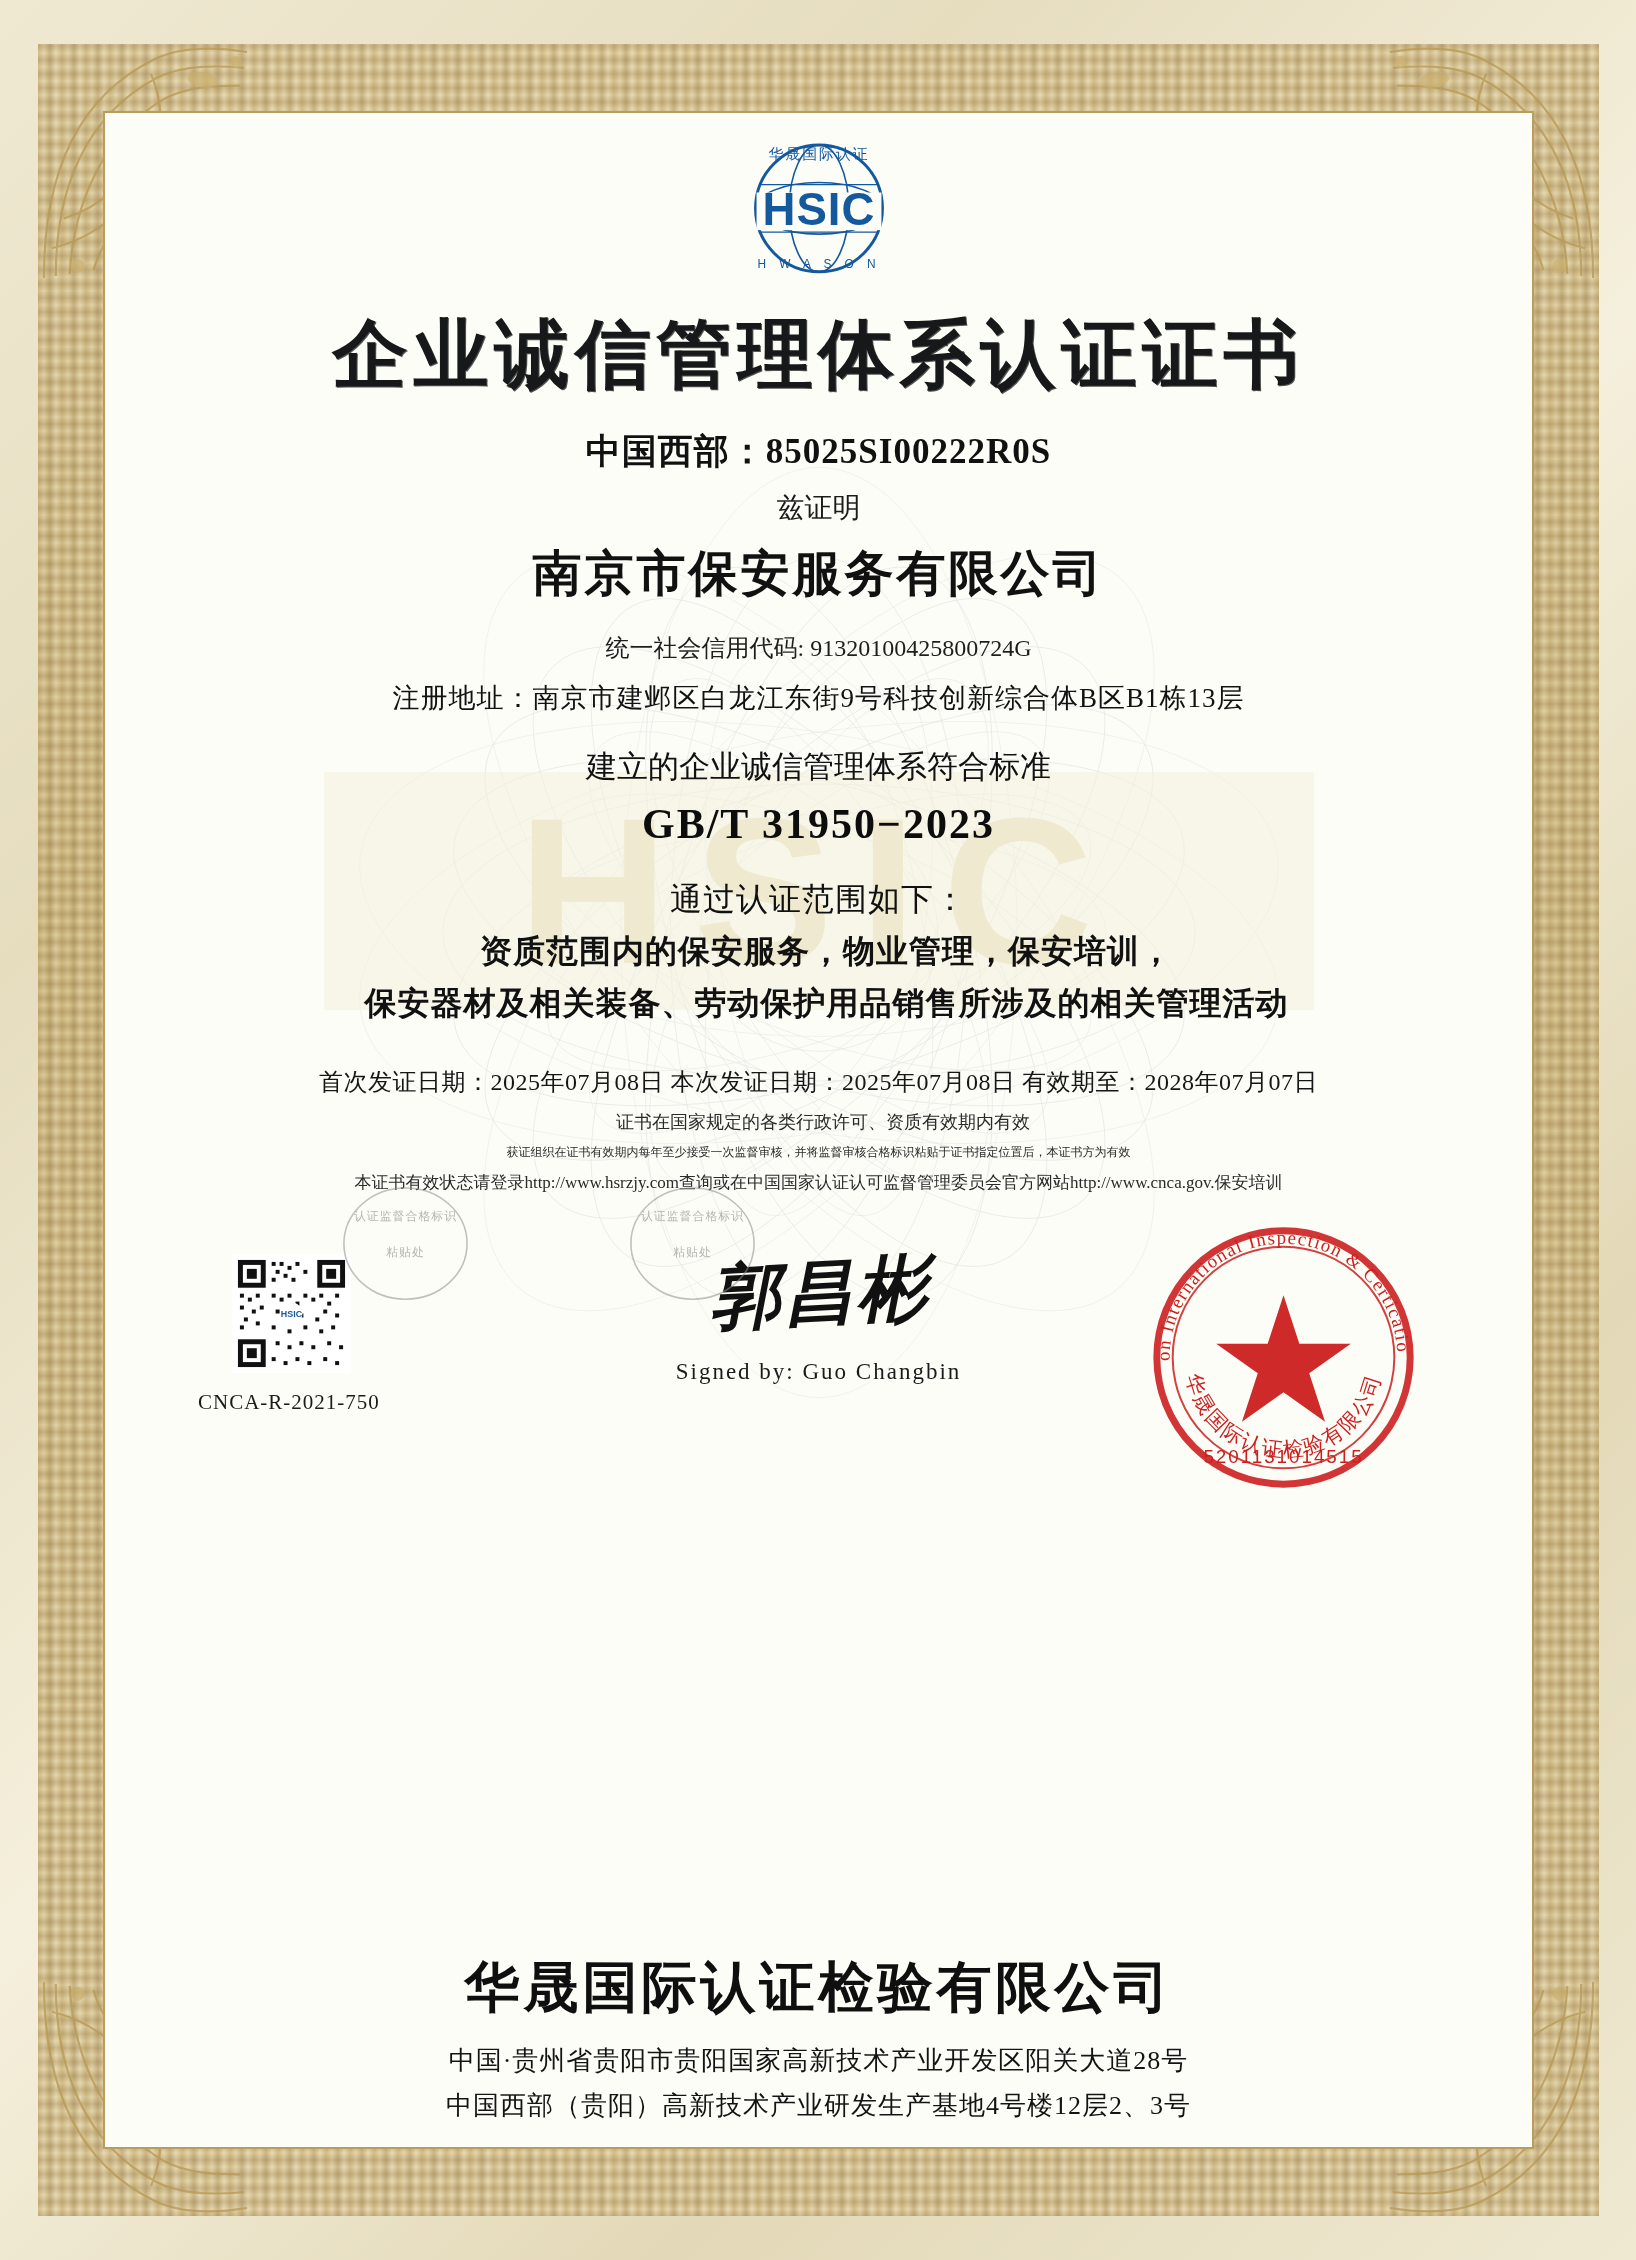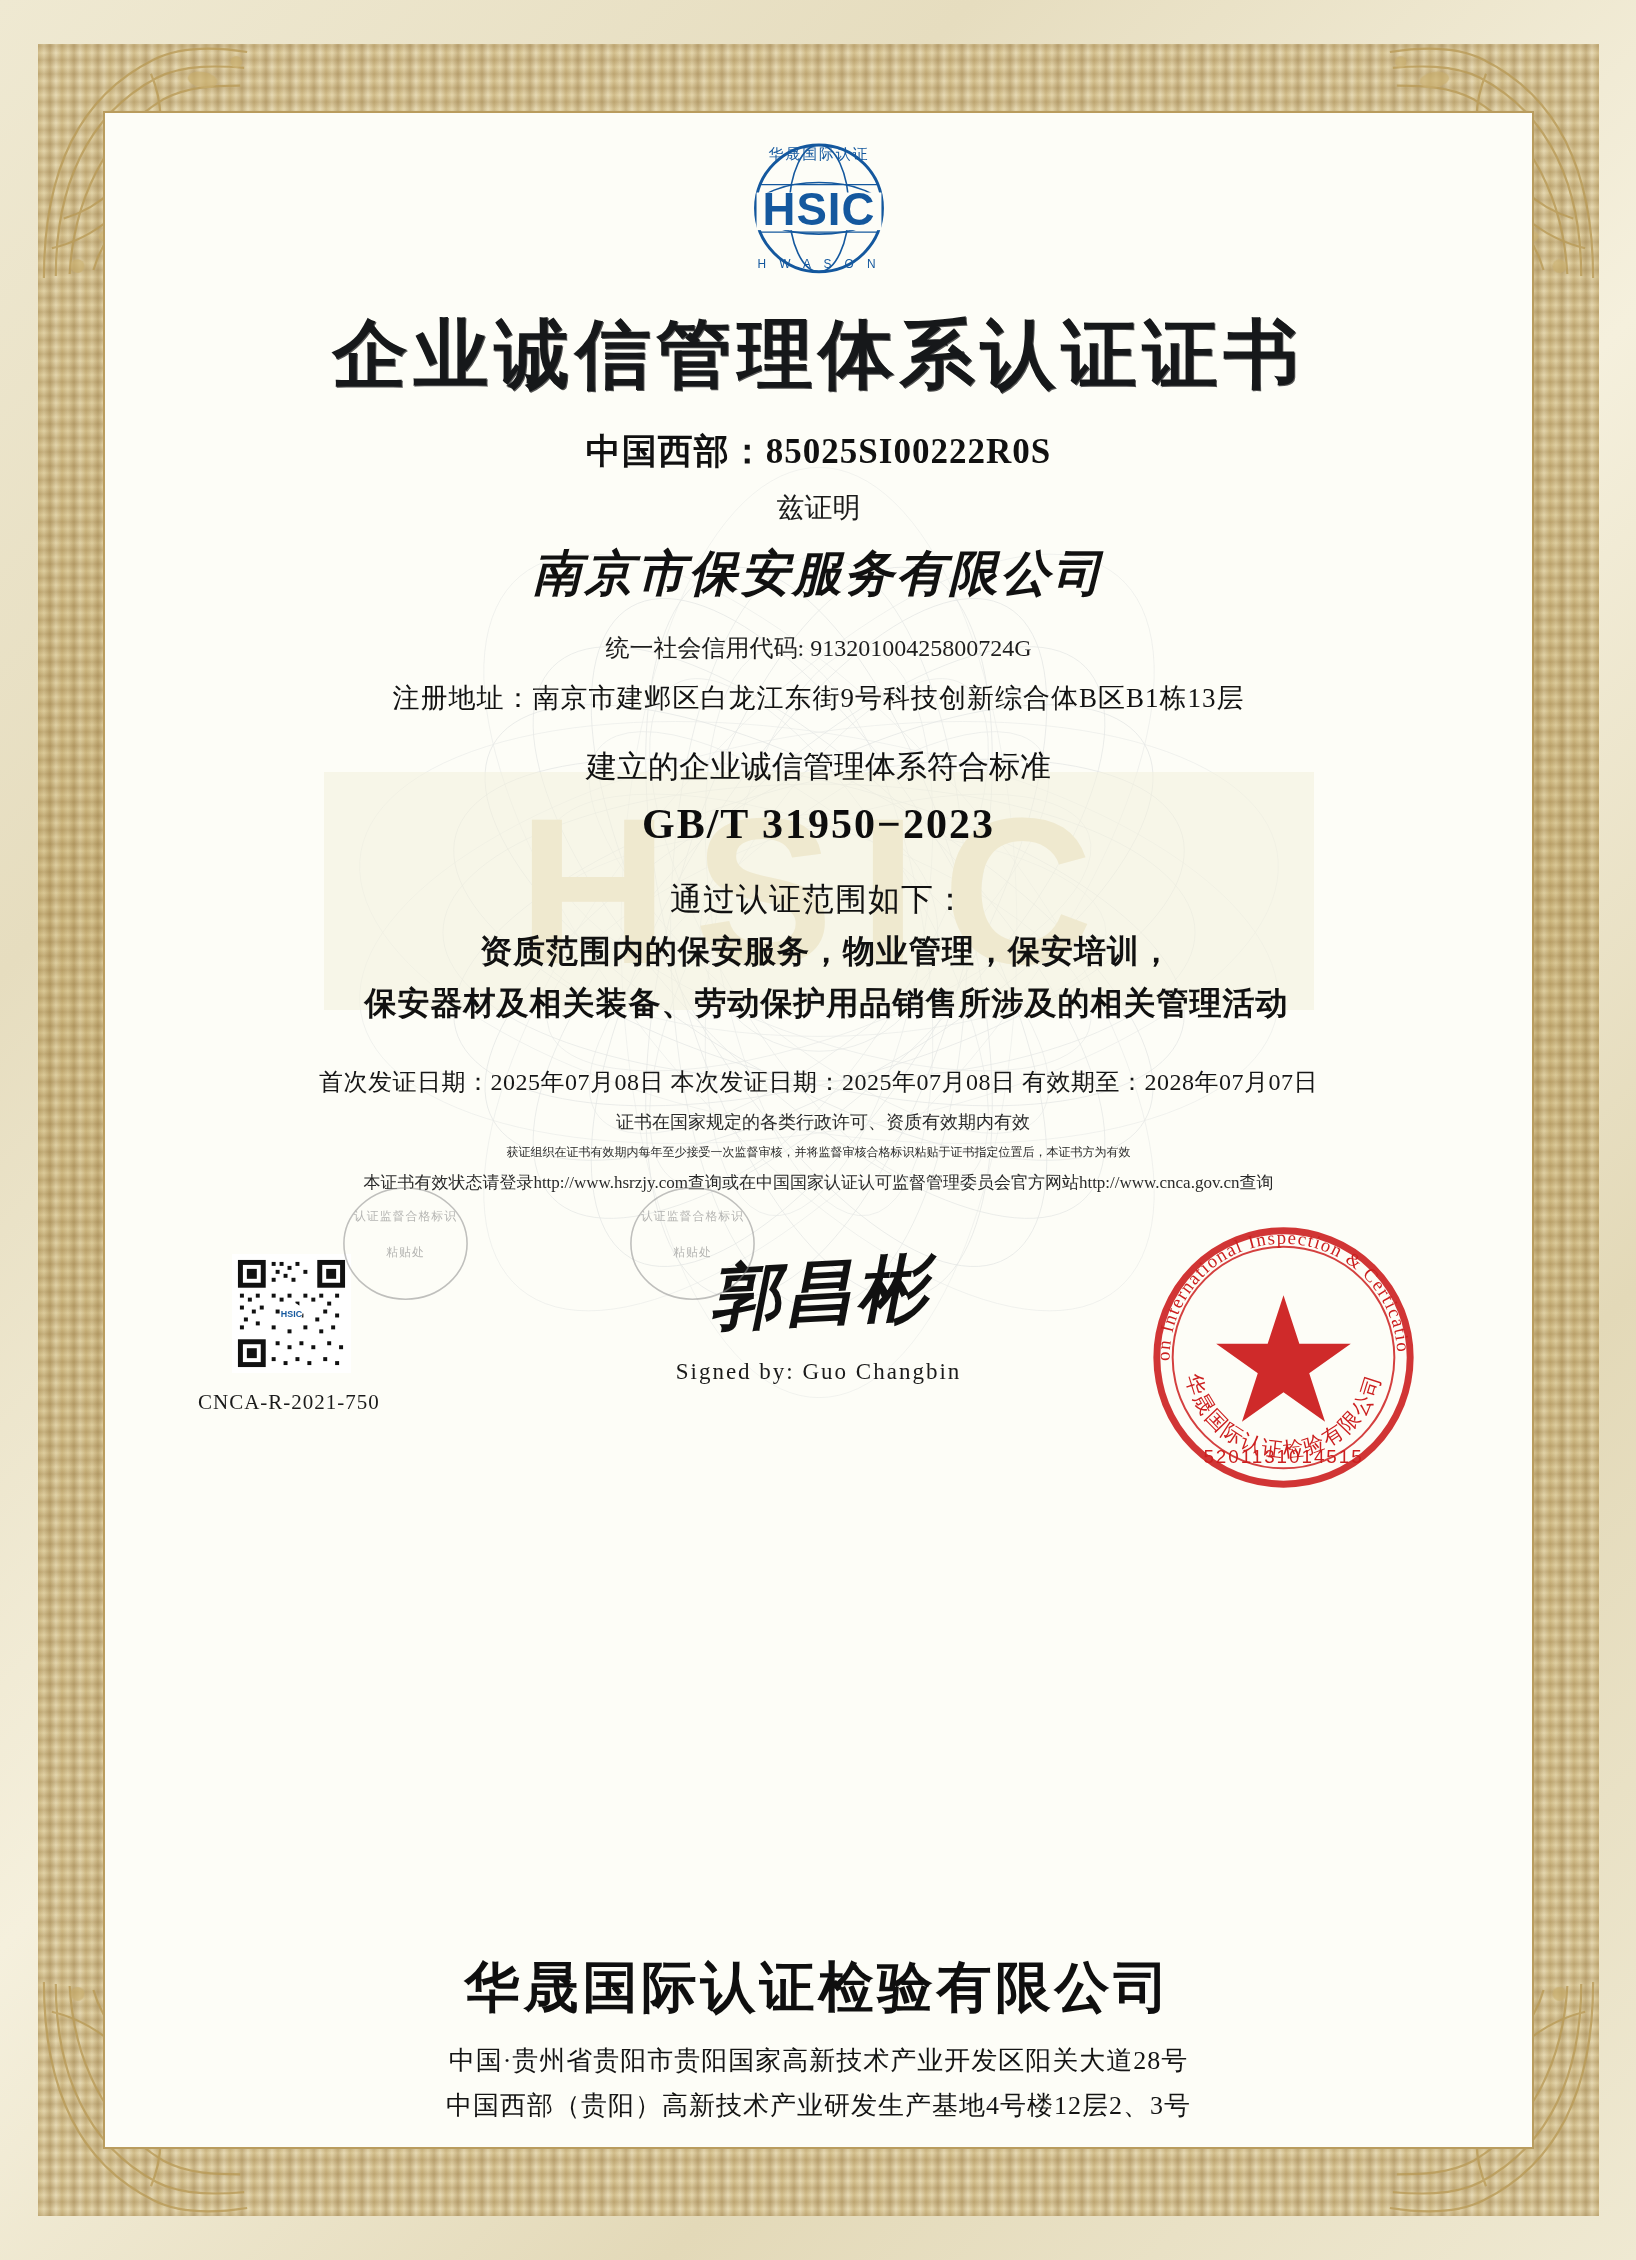--- a/index.html
+++ b/index.html
@@ -98,21 +98,21 @@
   .cert-no{
     text-align:center;
     font-size:35px;font-weight:700;color:#111;
     margin-top:22px;letter-spacing:1px;
   }
   .hereby{
     text-align:center;font-size:28px;color:#1a1a1a;margin-top:14px;
   }
   .company{
     text-align:center;font-size:49px;font-weight:700;color:#111;
-    margin-top:14px;letter-spacing:3px;font-style:italic;
+    margin-top:14px;letter-spacing:3px;
   }
   .credit-code{
     text-align:center;font-size:24px;color:#1d1d1d;margin-top:25px;
   }
   .address{
     text-align:center;font-size:27px;color:#121212;margin-top:16px;letter-spacing:1px;
   }
   .standard-lead{
     text-align:center;font-size:31px;color:#111;margin-top:30px;
   }
@@ -342,21 +342,21 @@
     <div class="standard-lead">建立的企业诚信管理体系符合标准</div>
     <div class="standard-code">GB/T 31950−2023</div>
 
     <div class="scope-lead">通过认证范围如下：</div>
     <div class="scope-line">资质范围内的保安服务，物业管理，保安培训，</div>
     <div class="scope-line">保安器材及相关装备、劳动保护用品销售所涉及的相关管理活动</div>
 
     <div class="dates">首次发证日期：2025年07月08日  本次发证日期：2025年07月08日  有效期至：2028年07月07日</div>
     <div class="note1">证书在国家规定的各类行政许可、资质有效期内有效</div>
     <div class="note2">获证组织在证书有效期内每年至少接受一次监督审核，并将监督审核合格标识粘贴于证书指定位置后，本证书方为有效</div>
-    <div class="note3">本证书有效状态请登录http://www.hsrzjy.com查询或在中国国家认证认可监督管理委员会官方网站http://www.cnca.gov.cn查询</div>
+    <div class="note3">本证书有效状态请登录http://www.hsrzjy.com查询或在中国国家认证认可监督管理委员会官方网站http://www.cnca.gov.保安培训</div>
 
     <div class="bottom">
 
       <div class="qr">
         <svg viewBox="0 0 120 120" width="119" height="119">
           <rect width="120" height="120" fill="#ffffff"></rect>
           <g fill="#111">
             <rect x="6" y="6" width="28" height="28"></rect>
               <rect x="11" y="11" width="18" height="18" fill="#fff"></rect>
               <rect x="15" y="15" width="10" height="10"></rect>

